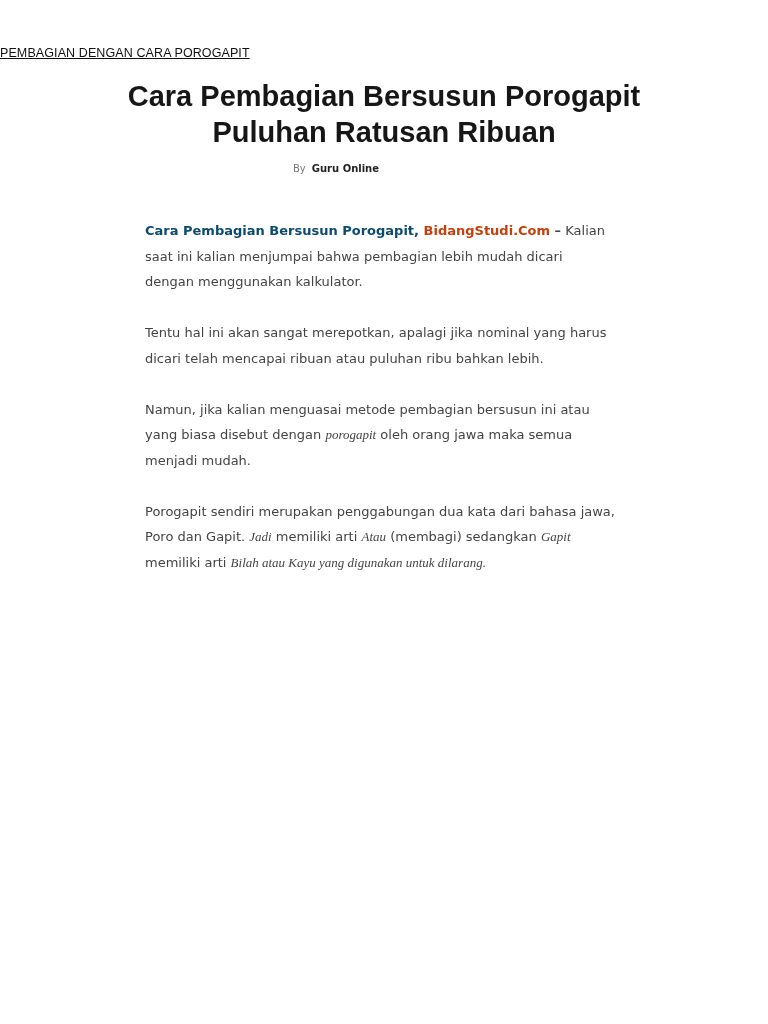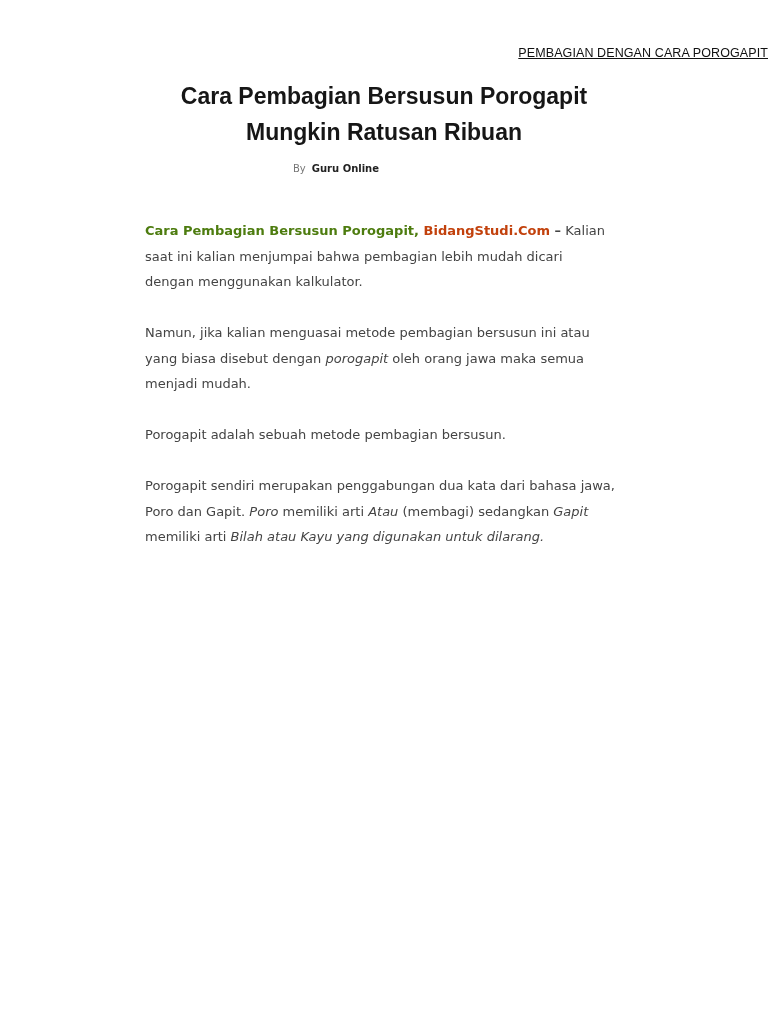--- a/index.html
+++ b/index.html
@@ -1,67 +1,67 @@
 <!DOCTYPE html>
 <html><head>
 <meta charset="utf-8">
 <style>
   html, body { margin: 0; padding: 0; background: #ffffff; }
   body { width: 768px; height: 1024px; position: relative; overflow: hidden; }
   .page { position: absolute; left: 0; top: 0; width: 768px; height: 1024px; background: #fff; }
 
   .doc-heading {
-    position: absolute; top: 46px; left: 0; width: 768px; text-align: right;
+    position: absolute; top: 46px; left: 0; width: 768px; text-align: left;
     font-family: "Liberation Sans", sans-serif; font-size: 12.5px; color: #111;
     text-decoration: underline; letter-spacing: 0.1px;
   }
   .article-title {
     position: absolute; top: 78px; left: 84px; width: 600px; text-align: center;
-    font-family: "Liberation Sans", sans-serif; font-weight: bold; font-size: 23px;
+    font-family: "Liberation Sans", sans-serif; font-weight: bold; font-size: 29px;
     line-height: 36px; color: #161616; margin: 0;
   }
   .byline {
     position: absolute; top: 163px; left: 0; width: 672px; text-align: center;
     font-family: "DejaVu Sans", sans-serif; font-size: 10px; color: #222;
   }
   .byline .by { color: #777; margin-right: 6px; }
   .byline .author { font-weight: bold; color: #222; }
 
   .body {
     position: absolute; top: 218px; left: 145px; width: 470px;
     font-family: "DejaVu Sans", sans-serif; font-size: 13px; line-height: 25.5px; color: #444;
   }
   .body p { margin: 0 0 25.5px 0; }
-  .lead-bold { font-weight: bold; color: #4d7c0f; }
+  .lead-bold { font-weight: bold; color: #0c4a6e; }
   .brand-link { font-weight: bold; color: #c2410c; text-decoration: none; }
   .dash { color: #444; font-weight: bold; }
-  em { font-style: italic; }
+  em { font-style: italic; font-family: Liberation Serif, serif; }
 </style>
 </head>
 <body>
 
 <div class="page">
 
   <div class="doc-heading">PEMBAGIAN DENGAN CARA POROGAPIT</div>
 
   <h1 class="article-title">
     <span>Cara Pembagian Bersusun Porogapit</span><br>
-    <span>Mungkin Ratusan Ribuan</span>
+    <span>Puluhan Ratusan Ribuan</span>
   </h1>
 
   <div class="byline">
     <span class="by">By</span><span class="author">Guru Online</span>
   </div>
 
   <div class="body">
     <p><span class="lead-bold">Cara Pembagian Bersusun Porogapit, </span><a class="brand-link">BidangStudi.Com</a><span class="dash"> –</span><span> Kalian saat ini kalian menjumpai bahwa pembagian lebih mudah dicari dengan menggunakan kalkulator.</span></p>
 
 
+    <p>Tentu hal ini akan sangat merepotkan, apalagi jika nominal yang harus dicari telah mencapai ribuan atau puluhan ribu bahkan lebih.</p>
 
     <p><span>Namun, jika kalian menguasai metode pembagian bersusun ini atau yang biasa disebut dengan </span><em>porogapit</em><span> oleh orang jawa maka semua menjadi mudah.</span></p>
 
-    <p>Porogapit adalah sebuah metode pembagian bersusun.</p>
 
-    <p><span>Porogapit sendiri merupakan penggabungan dua kata dari bahasa jawa, Poro dan Gapit. </span><em>Poro</em><span> memiliki arti </span><em>Atau</em><span> (membagi) sedangkan </span><em>Gapit</em><span> memiliki arti </span><em>Bilah atau Kayu yang digunakan untuk dilarang.</em></p>
+    <p><span>Porogapit sendiri merupakan penggabungan dua kata dari bahasa jawa, Poro dan Gapit. </span><em>Jadi</em><span> memiliki arti </span><em>Atau</em><span> (membagi) sedangkan </span><em>Gapit</em><span> memiliki arti </span><em>Bilah atau Kayu yang digunakan untuk dilarang.</em></p>
 
   </div>
 
 </div>
 
 </body></html>

